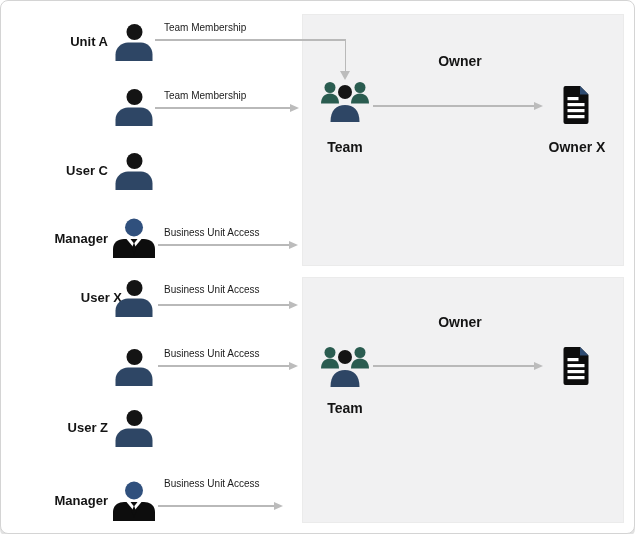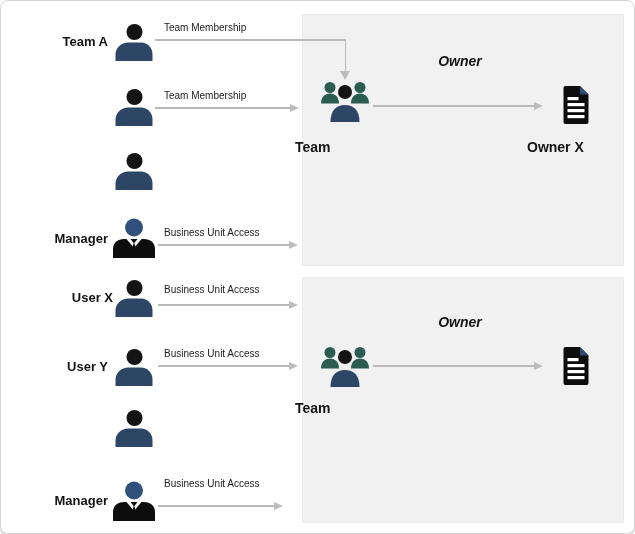--- a/index.html
+++ b/index.html
@@ -42,26 +42,25 @@
     white-space: nowrap;
   }
   .panel-label {
     position: absolute;
     width: 120px;
     text-align: center;
     font-size: 14px;
     font-weight: 700;
     color: #141414;
     white-space: nowrap;
-    font-style: italic;
   }
   .node-label {
     position: absolute;
     width: 100px;
-    text-align: left;
+    text-align: center;
     font-size: 14px;
     font-weight: 700;
     color: #141414;
     white-space: nowrap;
   }
   .icon { position: absolute; }
   .arrow-line-h {
     position: absolute;
     height: 1.5px;
     background: #b9b9b9;
@@ -87,73 +86,74 @@
   }
 </style>
 </head>
 <body>
 
 <div class="canvas">
 
   <div class="panel" style="left:301px; top:13px; width:322px; height:252px;"></div>
   <div class="panel" style="left:301px; top:276px; width:322px; height:246px;"></div>
 
-  <div class="name-label" style="left:7px; top:33px;">Team A</div>
+  <div class="name-label" style="left:7px; top:33px;">Unit A</div>
   <svg class="icon" style="left:113px; top:23px;" width="40" height="37" viewBox="0 0 40 37">
     <circle cx="20.5" cy="8" r="8" fill="#141414"></circle>
     <path d="M1.5,37 V30.5 C1.5,23.5 7.5,18.5 14,18.5 H27 C33.5,18.5 38.5,23.5 38.5,30.5 V37 Z" fill="#2e4665"></path>
   </svg>
   <div class="relation-label" style="left:163px; top:21px;">Team Membership</div>
   <div class="arrow-line-h" style="left:154px; top:38px; width:191px;"></div>
   <div class="arrow-line-v" style="left:343.5px; top:38px; height:33px;"></div>
   <div class="arrow-head-down" style="left:339px; top:70px;"></div>
 
   <svg class="icon" style="left:113px; top:88px;" width="40" height="37" viewBox="0 0 40 37">
     <circle cx="20.5" cy="8" r="8" fill="#141414"></circle>
     <path d="M1.5,37 V30.5 C1.5,23.5 7.5,18.5 14,18.5 H27 C33.5,18.5 38.5,23.5 38.5,30.5 V37 Z" fill="#2e4665"></path>
   </svg>
   <div class="relation-label" style="left:163px; top:89px;">Team Membership</div>
   <div class="arrow-line-h" style="left:154px; top:106px; width:135px;"></div>
   <div class="arrow-head-right" style="left:289px; top:102.5px;"></div>
 
+  <div class="name-label" style="left:7px; top:162px;">User C</div>
   <svg class="icon" style="left:113px; top:152px;" width="40" height="37" viewBox="0 0 40 37">
     <circle cx="20.5" cy="8" r="8" fill="#141414"></circle>
     <path d="M1.5,37 V30.5 C1.5,23.5 7.5,18.5 14,18.5 H27 C33.5,18.5 38.5,23.5 38.5,30.5 V37 Z" fill="#2e4665"></path>
   </svg>
 
   <div class="name-label" style="left:7px; top:230px;">Manager</div>
   <svg class="icon" style="left:111px; top:217px;" width="44" height="40" viewBox="0 0 44 40">
     <circle cx="22" cy="9.5" r="9" fill="#30507d"></circle>
     <path d="M1,40 V31 C1,24.5 6,21 12,21 H32 C38,21 43,24.5 43,31 V40 Z" fill="#0d0d0d"></path>
     <polygon points="14.5,21 22,30 29.5,21" fill="#ffffff"></polygon>
     <polygon points="18.5,21 25.5,21 22,25.5" fill="#0d0d0d"></polygon>
     <polygon points="22,24.5 24.3,30.5 22,36.5 19.7,30.5" fill="#0d0d0d"></polygon>
   </svg>
   <div class="relation-label" style="left:163px; top:226px;">Business Unit Access</div>
   <div class="arrow-line-h" style="left:157px; top:243px; width:131px;"></div>
   <div class="arrow-head-right" style="left:288px; top:239.5px;"></div>
 
-  <div class="name-label" style="left:12px; top:289px;">User X</div>
+  <div class="name-label" style="left:21px; top:289px;">User X</div>
   <svg class="icon" style="left:113px; top:279px;" width="40" height="37" viewBox="0 0 40 37">
     <circle cx="20.5" cy="8" r="8" fill="#141414"></circle>
     <path d="M1.5,37 V30.5 C1.5,23.5 7.5,18.5 14,18.5 H27 C33.5,18.5 38.5,23.5 38.5,30.5 V37 Z" fill="#2e4665"></path>
   </svg>
   <div class="relation-label" style="left:163px; top:283px;">Business Unit Access</div>
   <div class="arrow-line-h" style="left:157px; top:303px; width:131px;"></div>
   <div class="arrow-head-right" style="left:288px; top:299.5px;"></div>
 
-  <div class="name-label" style="left:7px; top:358px;">User Y</div>
   <svg class="icon" style="left:113px; top:348px;" width="40" height="37" viewBox="0 0 40 37">
     <circle cx="20.5" cy="8" r="8" fill="#141414"></circle>
     <path d="M1.5,37 V30.5 C1.5,23.5 7.5,18.5 14,18.5 H27 C33.5,18.5 38.5,23.5 38.5,30.5 V37 Z" fill="#2e4665"></path>
   </svg>
   <div class="relation-label" style="left:163px; top:347px;">Business Unit Access</div>
   <div class="arrow-line-h" style="left:157px; top:364px; width:131px;"></div>
   <div class="arrow-head-right" style="left:288px; top:360.5px;"></div>
 
+  <div class="name-label" style="left:7px; top:419px;">User Z</div>
   <svg class="icon" style="left:113px; top:409px;" width="40" height="37" viewBox="0 0 40 37">
     <circle cx="20.5" cy="8" r="8" fill="#141414"></circle>
     <path d="M1.5,37 V30.5 C1.5,23.5 7.5,18.5 14,18.5 H27 C33.5,18.5 38.5,23.5 38.5,30.5 V37 Z" fill="#2e4665"></path>
   </svg>
 
   <div class="name-label" style="left:7px; top:492px;">Manager</div>
   <svg class="icon" style="left:111px; top:480px;" width="44" height="40" viewBox="0 0 44 40">
     <circle cx="22" cy="9.5" r="9" fill="#30507d"></circle>
     <path d="M1,40 V31 C1,24.5 6,21 12,21 H32 C38,21 43,24.5 43,31 V40 Z" fill="#0d0d0d"></path>
     <polygon points="14.5,21 22,30 29.5,21" fill="#ffffff"></polygon>

